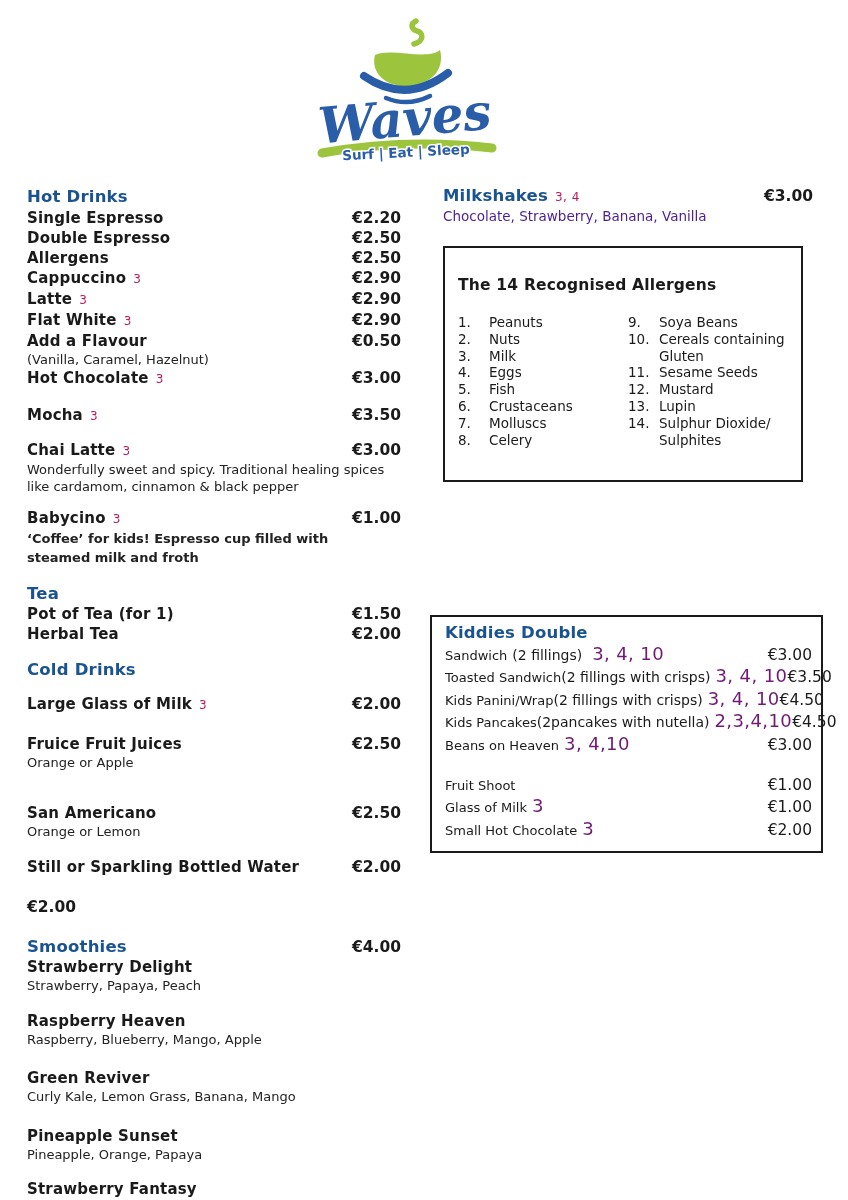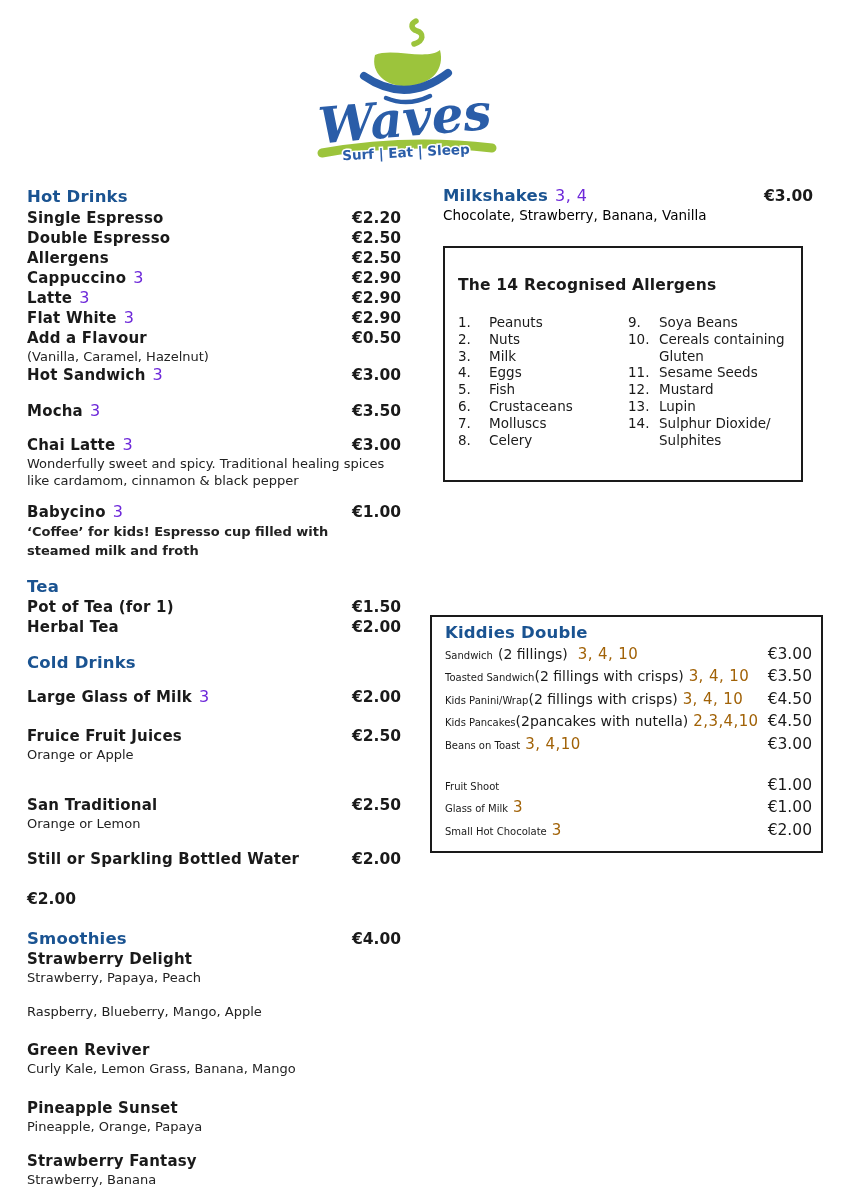--- a/index.html
+++ b/index.html
@@ -13,21 +13,21 @@
   
   .logo{position:absolute;left:298px;top:14px;width:220px;height:152px;}
 
   
   .colL{position:absolute;left:27px;top:186px;width:374px;}
   .colR{position:absolute;left:443px;top:186px;width:370px;}
 
   .h{color:#1a5391;font-weight:bold;font-size:16.5px;line-height:22px;letter-spacing:.2px;}
   .row{display:flex;justify-content:space-between;align-items:baseline;line-height:20px;}
   .nm{font-weight:bold;font-size:15px;letter-spacing:.2px;white-space:nowrap;}
-  .alg{font-weight:normal;font-size:16px;color:#6d28d9;margin-left:7px;letter-spacing:.5px;}
+  .alg{font-weight:normal;font-size:12px;color:#be185d;margin-left:7px;letter-spacing:.5px;}
   .pr{font-weight:bold;font-size:15.5px;white-space:nowrap;}
   .desc{font-size:13px;line-height:17px;color:#222;font-weight:normal;}
   .desc2{font-size:13px;line-height:19px;color:#222;font-weight:bold;}
   .sp{width:100%;}
 
   
   .abox{
     position:absolute;left:443px;top:246px;width:360px;height:236px;
     border:2px solid #1a1a1a;box-sizing:border-box;padding:28px 12px 7px 13px;
   }
@@ -38,27 +38,27 @@
   .aitem{display:flex;}
   .anum{width:31px;flex:none;}
   .albl{flex:1;}
 
   
   .kbox{
     position:absolute;left:430px;top:615px;width:393px;height:238px;
     border:2px solid #1a1a1a;box-sizing:border-box;padding:5px 9px 0 13px;
   }
   .krow{display:flex;align-items:baseline;line-height:20.4px;}
-  .knm{font-size:10px;white-space:nowrap;}
+  .knm{font-size:13px;white-space:nowrap;}
   .kdet{font-size:14px;white-space:nowrap;}
-  .kalg{font-size:15px;color:#a16207;margin-left:5px;letter-spacing:.4px;white-space:nowrap;}
+  .kalg{font-size:18px;color:#701a75;margin-left:5px;letter-spacing:.4px;white-space:nowrap;}
   .kpr{margin-left:auto;font-size:15.5px;white-space:nowrap;}
 
   
-  .mdesc{font-size:13.5px;line-height:18px;color:#000000;}
+  .mdesc{font-size:13.5px;line-height:18px;color:#4c1d95;}
 </style>
 </head>
 <body>
 
 <div class="page">
 
   <div class="logo">
     <svg width="220" height="152" viewBox="0 0 220 152">
 
       <path d="M116,30 c10,-3 10,-11 3,-13 c-6,-2 -7,-7 -1,-10" fill="none" stroke="#9cc43c" stroke-width="5.5" stroke-linecap="round"></path>
@@ -103,21 +103,21 @@
     <div class="row">
       <span class="nm"><span>Flat White</span><span class="alg">3</span></span>
       <span class="pr">€2.90</span>
     </div>
     <div class="row">
       <span class="nm">Add a Flavour</span>
       <span class="pr">€0.50</span>
     </div>
     <div class="desc">(Vanilla, Caramel, Hazelnut)</div>
     <div class="row">
-      <span class="nm"><span>Hot Sandwich</span><span class="alg">3</span></span>
+      <span class="nm"><span>Hot Chocolate</span><span class="alg">3</span></span>
       <span class="pr">€3.00</span>
     </div>
 
     <div class="sp" style="height:16px"></div>
 
     <div class="row">
       <span class="nm"><span>Mocha</span><span class="alg">3</span></span>
       <span class="pr">€3.50</span>
     </div>
 
@@ -158,21 +158,21 @@
       <span class="pr">€2.00</span>
     </div>
     <div class="sp" style="height:19px"></div>
     <div class="row">
       <span class="nm">Fruice Fruit Juices</span>
       <span class="pr">€2.50</span>
     </div>
     <div class="desc">Orange or Apple</div>
     <div class="sp" style="height:32px"></div>
     <div class="row">
-      <span class="nm">San Traditional</span>
+      <span class="nm">San Americano</span>
       <span class="pr">€2.50</span>
     </div>
     <div class="desc">Orange or Lemon</div>
     <div class="sp" style="height:17px"></div>
     <div class="row">
       <span class="nm">Still or Sparkling Bottled Water</span>
       <span class="pr">€2.00</span>
     </div>
     <div class="sp" style="height:20px"></div>
     <div class="row">
@@ -182,20 +182,23 @@
 
     <div class="row">
       <span class="h" style="line-height:20px">Smoothies</span>
       <span class="pr">€4.00</span>
     </div>
     <div class="row">
       <span class="nm">Strawberry Delight</span>
     </div>
     <div class="desc">Strawberry, Papaya, Peach</div>
     <div class="sp" style="height:17px"></div>
+    <div class="row">
+      <span class="nm">Raspberry Heaven</span>
+    </div>
     <div class="desc">Raspberry, Blueberry, Mango, Apple</div>
     <div class="sp" style="height:20px"></div>
     <div class="row">
       <span class="nm">Green Reviver</span>
     </div>
     <div class="desc">Curly Kale, Lemon Grass, Banana, Mango</div>
     <div class="sp" style="height:21px"></div>
     <div class="row">
       <span class="nm">Pineapple Sunset</span>
     </div>
@@ -302,21 +305,21 @@
       <span class="kalg">3, 4, 10</span>
       <span class="kpr">€4.50</span>
     </div>
     <div class="krow">
       <span class="knm">Kids Pancakes</span>
       <span class="kdet">(2pancakes with nutella)</span>
       <span class="kalg">2,3,4,10</span>
       <span class="kpr">€4.50</span>
     </div>
     <div class="krow">
-      <span class="knm">Beans on Toast</span>
+      <span class="knm">Beans on Heaven</span>
       <span class="kalg">3, 4,10</span>
       <span class="kpr">€3.00</span>
     </div>
     <div class="sp" style="height:19px"></div>
     <div class="krow">
       <span class="knm">Fruit Shoot</span>
       <span class="kpr">€1.00</span>
     </div>
     <div class="krow">
       <span class="knm">Glass of Milk</span>

